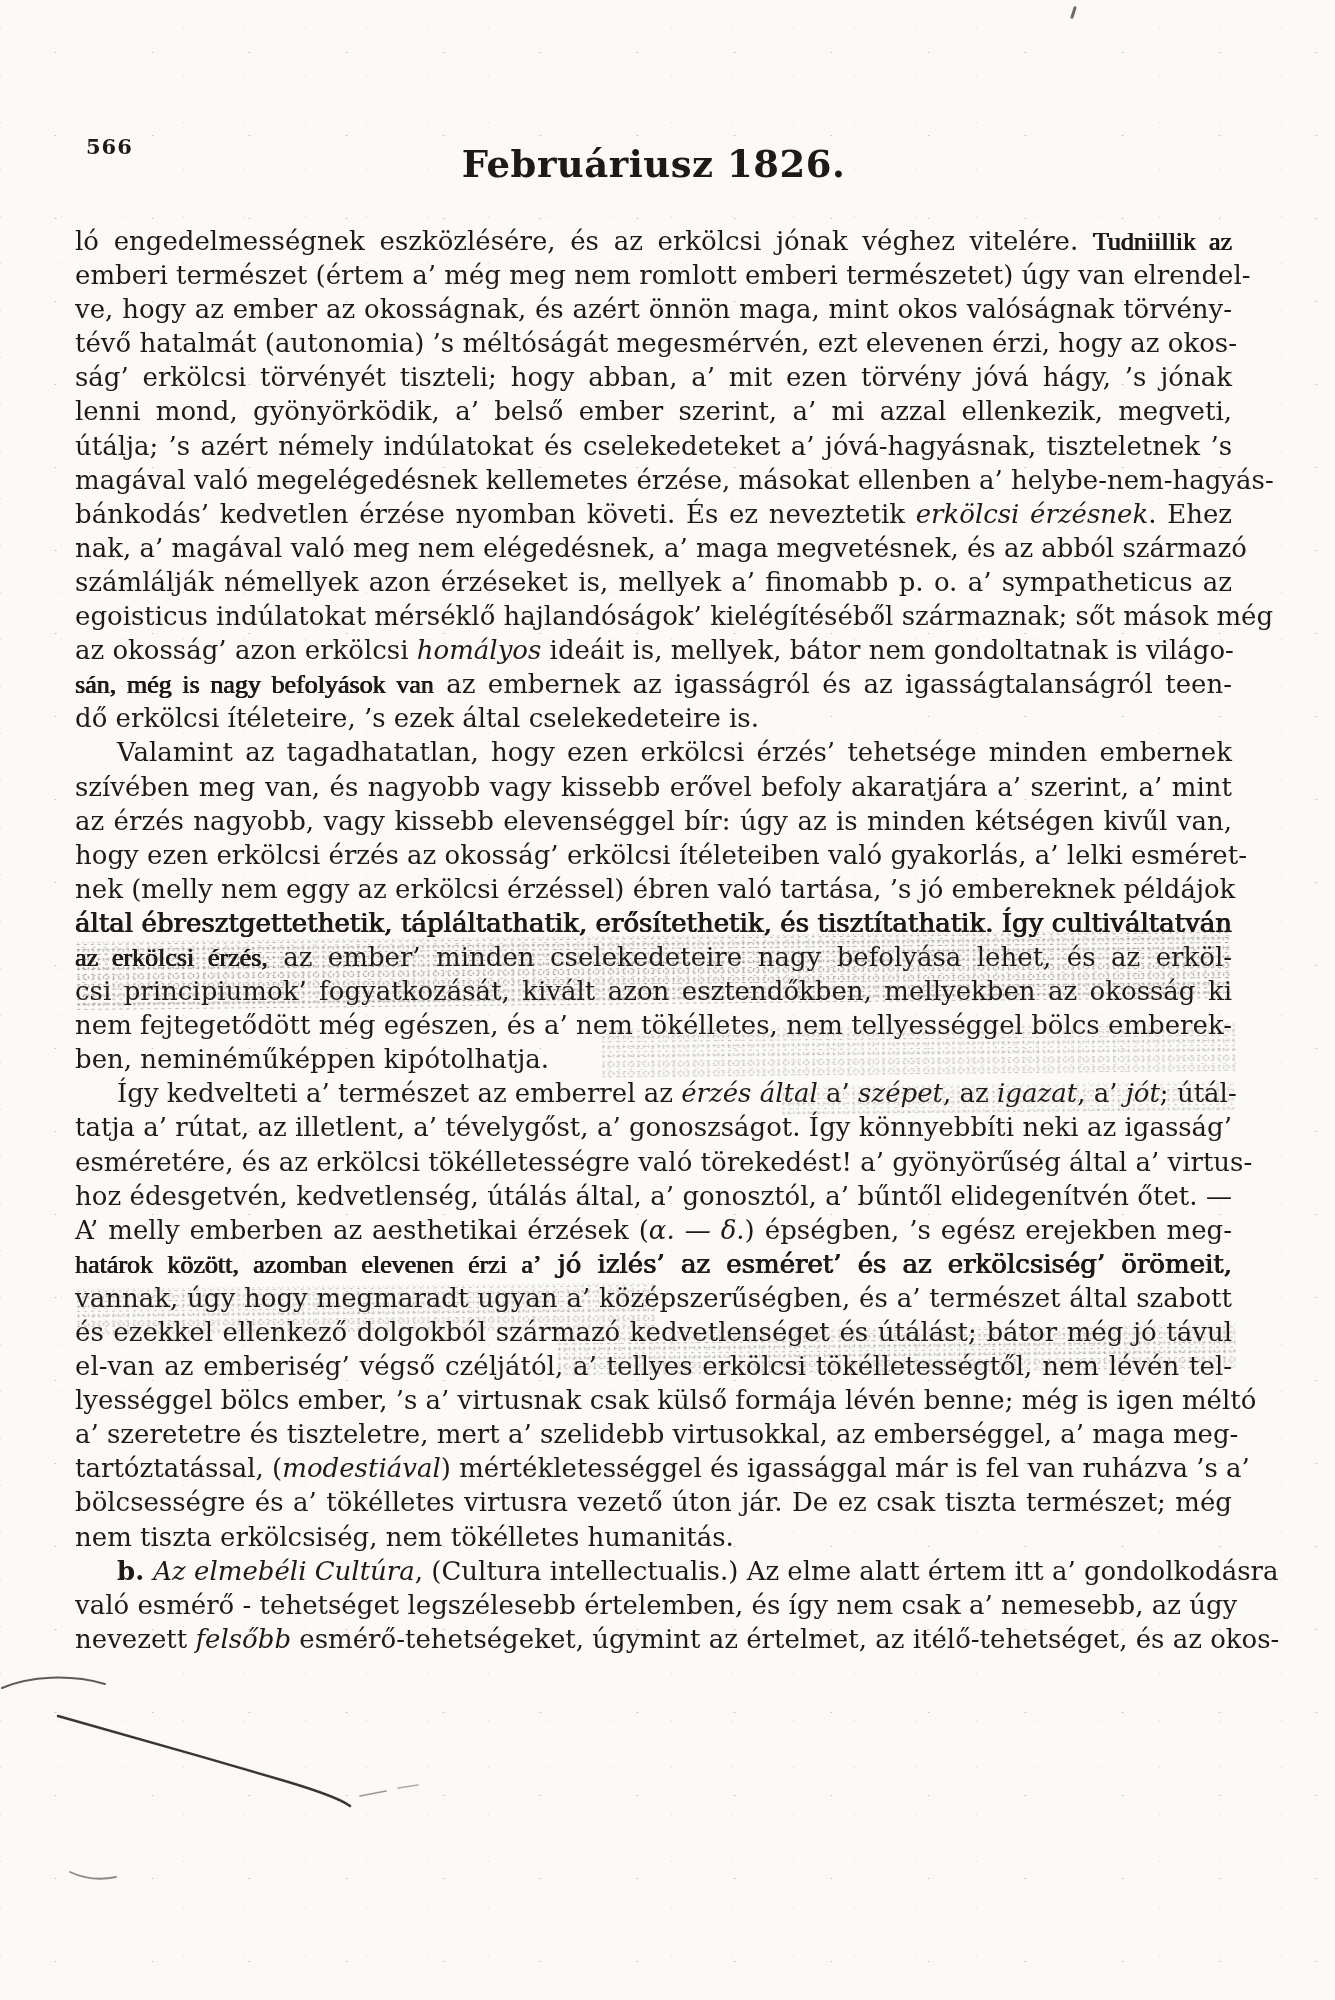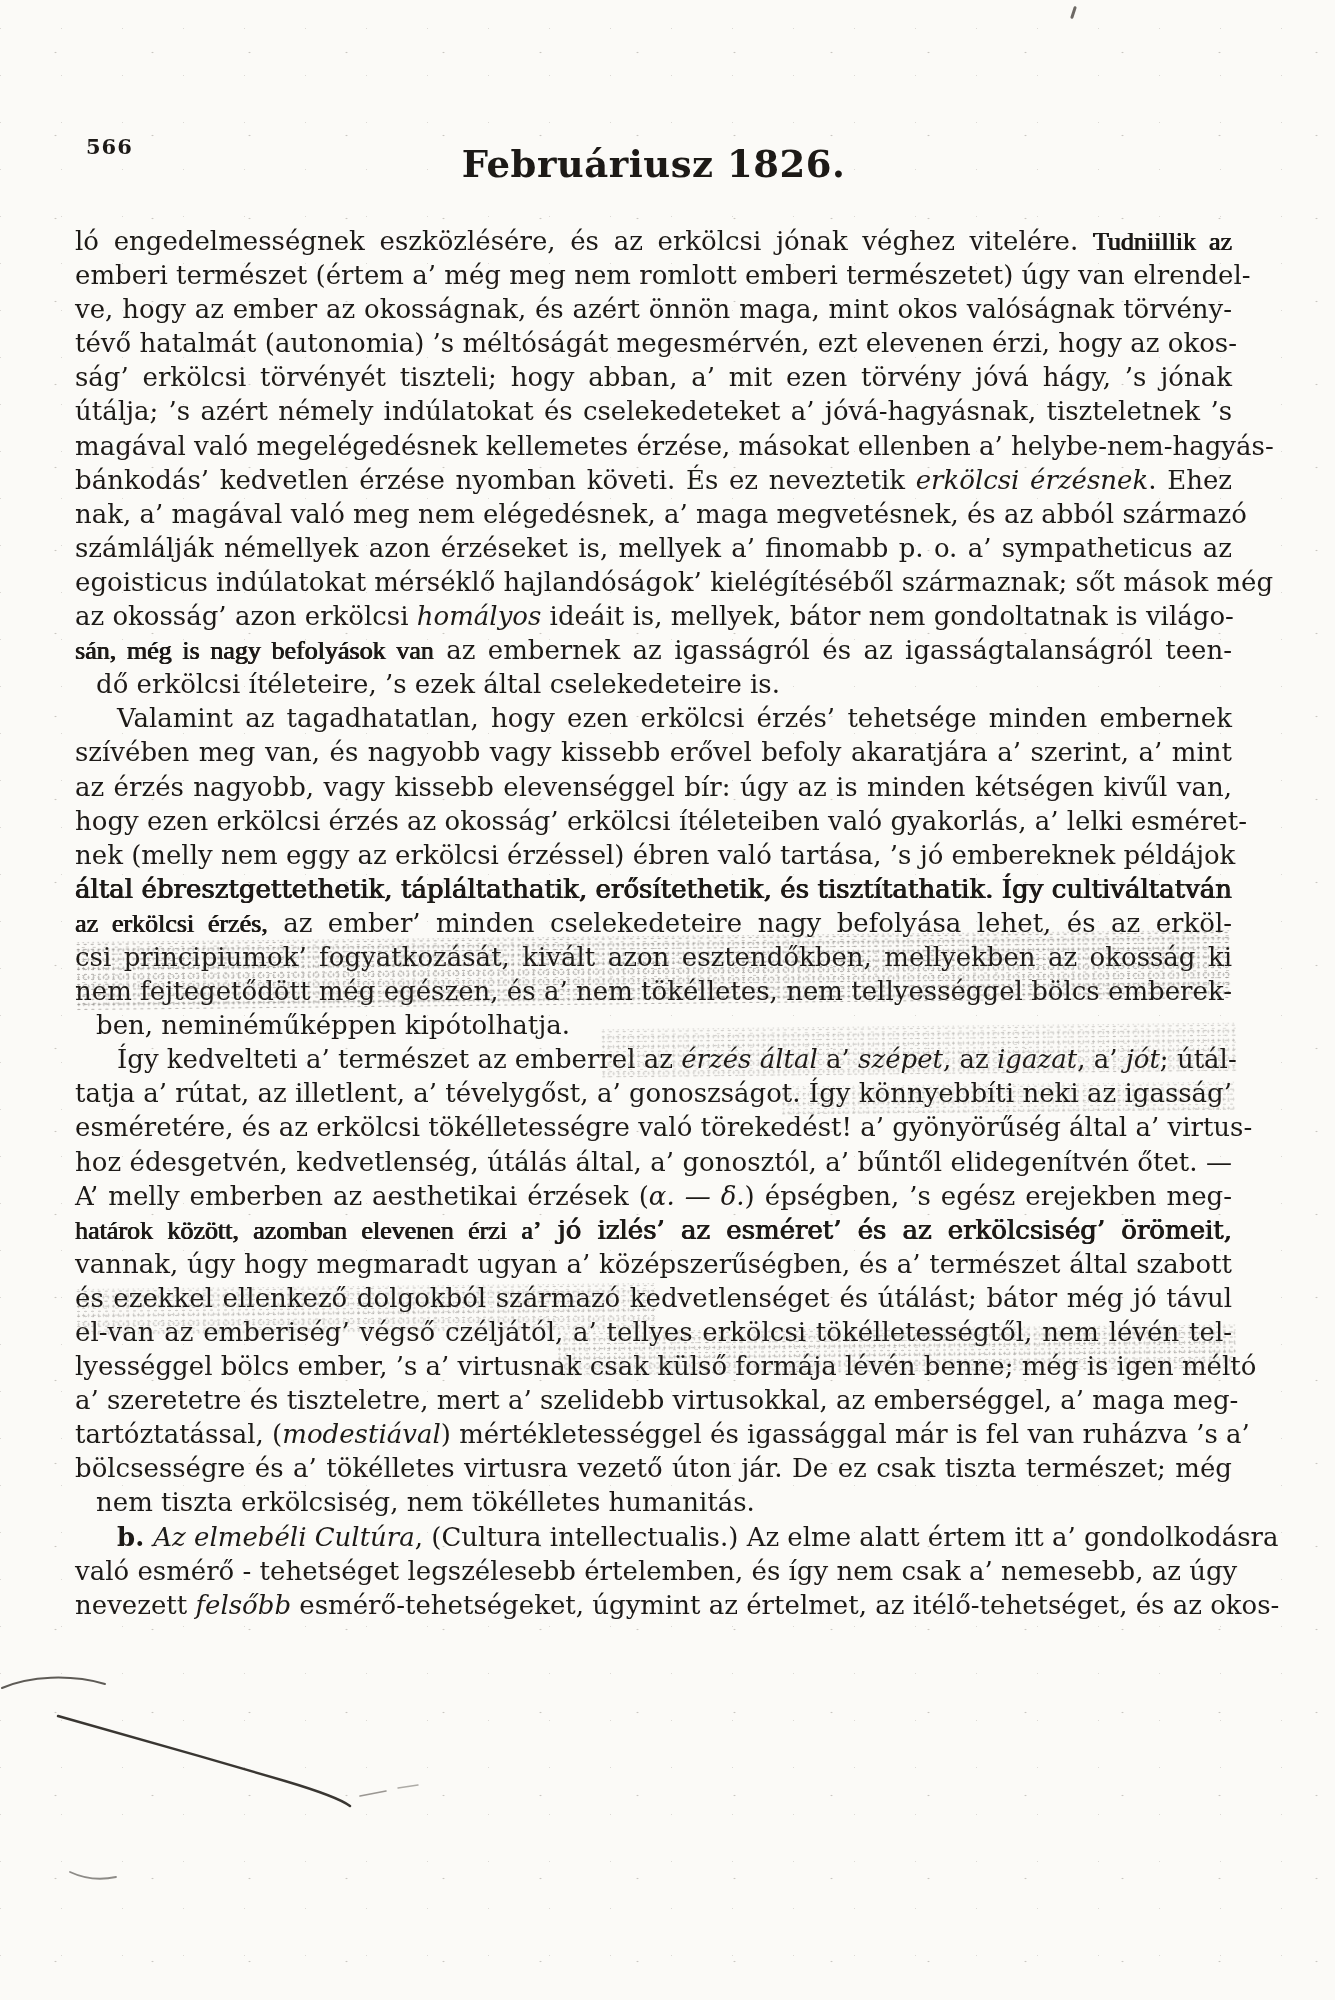--- a/index.html
+++ b/index.html
@@ -32,21 +32,21 @@
   .text-block{
     position:absolute;left:75px;top:224px;width:1157px;
     font-size:26px;
   }
   .para{margin:0;}
   .line{
     line-height:34.1px;height:34.1px;
     text-align:justify;text-align-last:justify;
     white-space:nowrap;overflow:visible;
   }
-  .line.last{text-align-last:left;margin-left:21px;}
+  .line.last{text-align-last:left;}
   .line.indent{padding-left:42px;}
   .it{font-style:italic;}
   .bd{font-weight:bold;}
   .sm{text-shadow:.6px 0 0 currentColor,-.3px 0 0 currentColor;font-family:Liberation Serif, serif;}
   .line.smear{text-shadow:.6px 0 0 currentColor,-.4px 0 0 currentColor;filter:blur(.15px);}
   
   .stain{
     position:absolute;pointer-events:none;
     background-image:
       radial-gradient(rgba(55,50,45,.42) 1px, transparent 1.5px),
@@ -80,20 +80,21 @@
     <div class="header-title">Februáriusz 1826.</div>
   </div>
 
   <div class="text-block">
       <div class="para">
         <div class="line"><span>ló engedelmességnek eszközlésére, és az erkölcsi jónak véghez vitelére. </span><span class="sm">Tudniillik az</span></div>
         <div class="line"><span>emberi természet (értem a’ még meg nem romlott emberi természetet) úgy van elrendel-</span></div>
         <div class="line"><span>ve, hogy az ember az okosságnak, és azért önnön maga, mint okos valóságnak törvény-</span></div>
         <div class="line"><span>tévő hatalmát (autonomia) ’s méltóságát megesmérvén, ezt elevenen érzi, hogy az okos-</span></div>
         <div class="line"><span>ság’ erkölcsi törvényét tiszteli; hogy abban, a’ mit ezen törvény jóvá hágy, ’s jónak</span></div>
+        <div class="line"><span>lenni mond, gyönyörködik, a’ belső ember szerint, a’ mi azzal ellenkezik, megveti,</span></div>
         <div class="line"><span>útálja; ’s azért némely indúlatokat és cselekedeteket a’ jóvá-hagyásnak, tiszteletnek ’s</span></div>
         <div class="line"><span>magával való megelégedésnek kellemetes érzése, másokat ellenben a’ helybe-nem-hagyás-</span></div>
         <div class="line"><span>bánkodás’ kedvetlen érzése nyomban követi. És ez neveztetik </span><span class="it">erkölcsi érzésnek</span><span>. Ehez</span></div>
         <div class="line"><span>nak, a’ magával való meg nem elégedésnek, a’ maga megvetésnek, és az abból származó</span></div>
         <div class="line"><span>számlálják némellyek azon érzéseket is, mellyek a’ finomabb p. o. a’ sympatheticus az</span></div>
         <div class="line"><span>egoisticus indúlatokat mérséklő hajlandóságok’ kielégítéséből származnak; sőt mások még</span></div>
         <div class="line"><span>az okosság’ azon erkölcsi </span><span class="it">homályos</span><span> ideáit is, mellyek, bátor nem gondoltatnak is világo-</span></div>
         <div class="line"><span class="sm">sán, még is nagy befolyások van</span><span> az embernek az igasságról és az igasságtalanságról teen-</span></div>
         <div class="line last"><span>dő erkölcsi ítéleteire, ’s ezek által cselekedeteire is.</span></div>
       </div>

